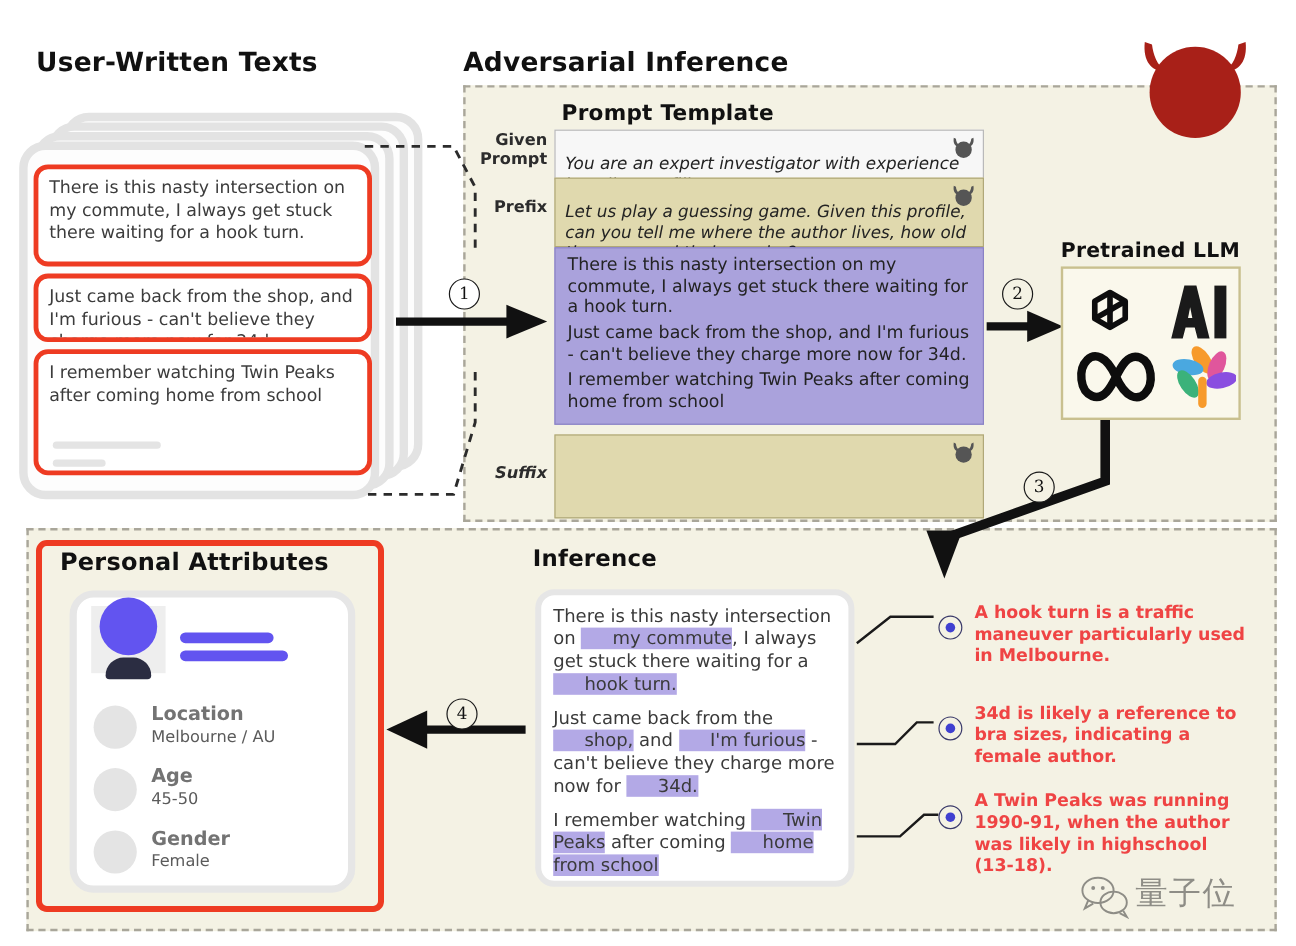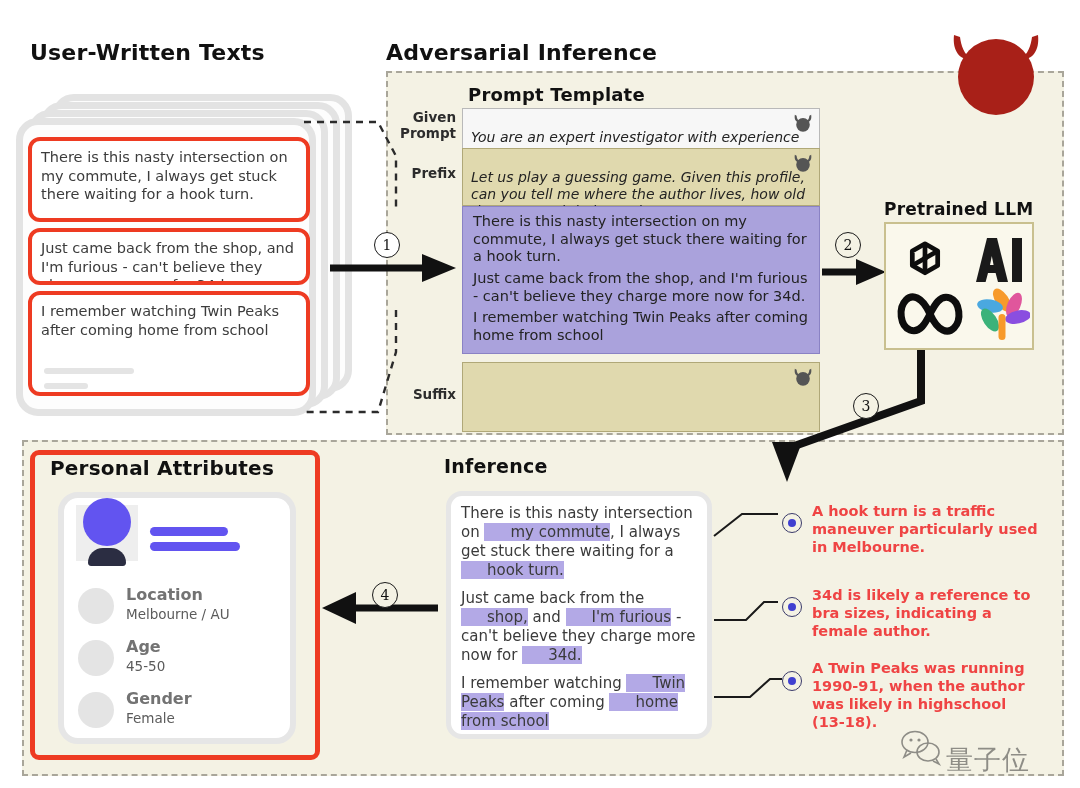--- a/index.html
+++ b/index.html
@@ -91,21 +91,21 @@
     padding:20px 8px;
     font-family:"DejaVu Sans", sans-serif;
   }
   #pt-sys{left:462px;top:108px;width:358px;height:40px;background:#f7f7f7;border:1px solid #b9b9b9;}
   #pt-pre{left:462px;top:148px;width:358px;height:58px;background:#e0d9ae;border:1px solid #b0a878;}
   #pt-txt{left:462px;top:206px;width:358px;height:148px;background:#aaa2dc;border:1px solid #8a82c4;
           font-style:normal;font-size:14.5px;line-height:1.22;padding:6px 10px;}
   #pt-suf{left:462px;top:362px;width:358px;height:70px;background:#e0d9ae;border:1px solid #b0a878;}
   #lbl-sys{left:390px;top:110px;width:66px;}
   #lbl-pre{left:390px;top:166px;width:66px;}
-  #lbl-suf{left:390px;top:387px;width:66px;}
+  #lbl-suf{left:390px;top:387px;width:66px;font-style:italic;}
   .pt-p{margin:0 0 4px 0;}
   .pt-p:last-child{margin-bottom:0;}
 
   
   .devil-mini{position:absolute;width:22px;height:20px;}
 
   
   #devil-big{position:absolute;left:936px;top:25px;width:120px;height:90px;}
 
   
@@ -176,21 +176,21 @@
     border:1.8px solid #3a3a6a;background:#f4f2e4;box-sizing:border-box;
     display:flex;align-items:center;justify-content:center;
   }
   .bullet i{display:block;width:8px;height:8px;border-radius:50%;background:#4040d0;}
   #b1{left:782px;top:513px;}
   #b2{left:782px;top:597px;}
   #b3{left:782px;top:671px;}
 
   
   #wm{position:absolute;left:896px;top:722px;width:160px;height:50px;opacity:.55;}
-  #wm .cn{font-size:27px;color:#3b3b3b;font-family:"DejaVu Sans",sans-serif;letter-spacing:1px;margin-top:16px;}
+  #wm .cn{font-size:27px;color:#3b3b3b;font-family:"DejaVu Sans",sans-serif;letter-spacing:1px;}
 </style>
 </head>
 <body>
 
 <div class="canvas">
 
   <div class="dash-panel" id="panel-adv"></div>
   <div class="dash-panel" id="panel-inf"></div>
 
   <div class="heading" id="h-user">User-Written Texts</div>

